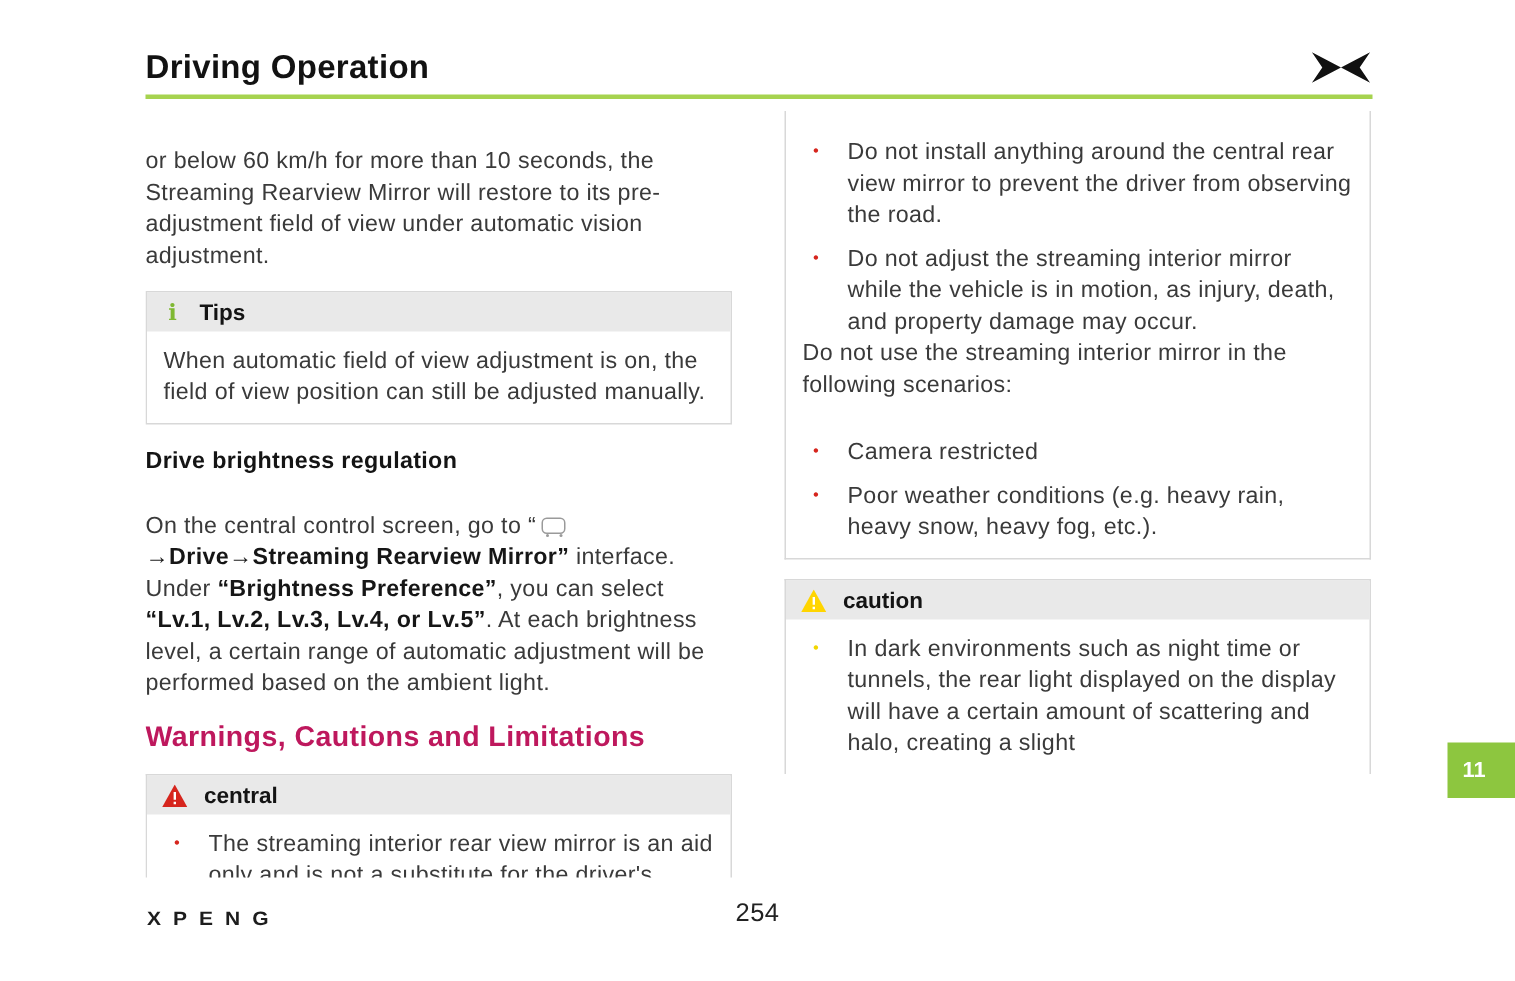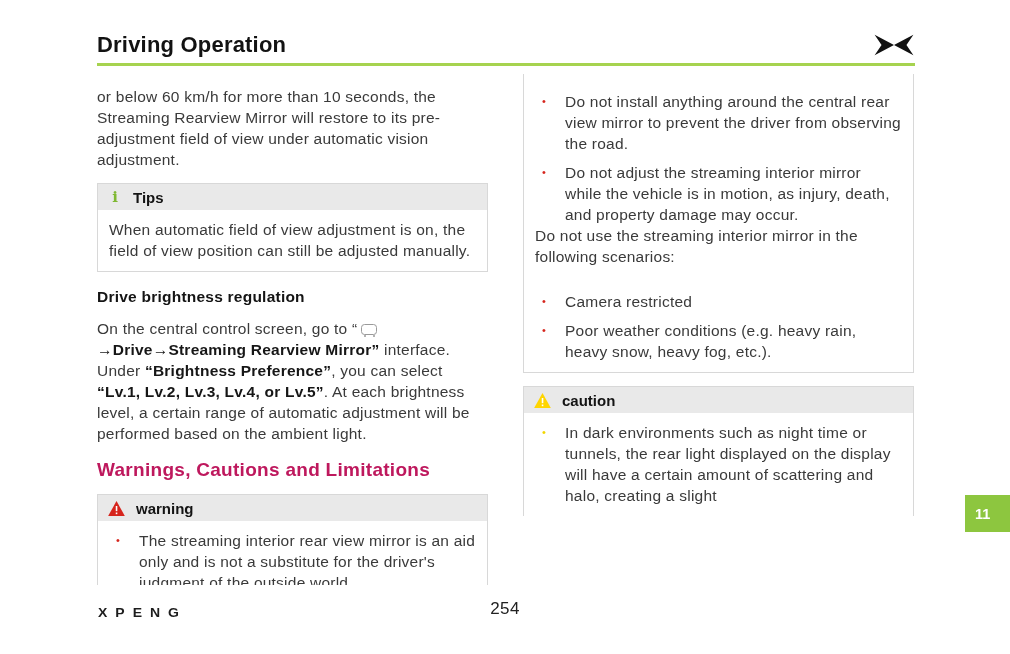--- a/index.html
+++ b/index.html
@@ -18,21 +18,21 @@
     position:absolute; left:97px; top:63px; width:818px; height:3px;
     background:#a6d34f;
   }
   
   .content {
     position:absolute; left:97px; top:74px; width:818px; height:511px;
     display:flex; gap:35px; overflow:hidden;
   }
   .col { width:391px; flex:0 0 391px; }
   .para {
-    font-size:15.5px; line-height:21px; letter-spacing:.015em; margin-top:12px;
+    font-size:15.5px; line-height:21px; letter-spacing:.015em; margin-top:23px;
   }
   .bold, b { font-weight:bold; color:#161616; }
   .subheading {
     margin-top:16px; font-size:15.5px; font-weight:bold; color:#141414;
     letter-spacing:.015em;
   }
   .section-heading {
     margin-top:15px; font-size:19px; font-weight:bold; color:#be185d;
     letter-spacing:.015em;
   }
@@ -128,21 +128,21 @@
 
       <h2 class="section-heading">Warnings, Cautions and Limitations</h2>
 
       <div class="notebox clipped-bottom">
         <div class="notebox-header">
           <svg class="tri-icon" viewBox="0 0 20 18">
             <path d="M10 0 L20 18 H0 Z" fill="#d6251d"></path>
             <rect x="9.1" y="6" width="1.9" height="6.2" fill="#fff"></rect>
             <rect x="9.1" y="13.8" width="1.9" height="2" fill="#fff"></rect>
           </svg>
-          <span>warning</span>
+          <span>central</span>
         </div>
         <div class="notebox-body">
           <div class="bullets-red">
               <div class="bullet-item">
                 <span class="bullet">•</span>
                 <span class="btext">The streaming interior rear view mirror is an aid only and is not a substitute for the driver's judgment of the outside world.</span>
               </div>
             </div>
         </div>
       </div>

